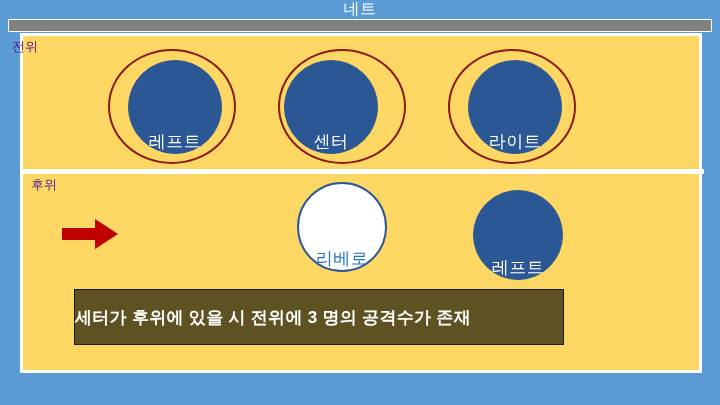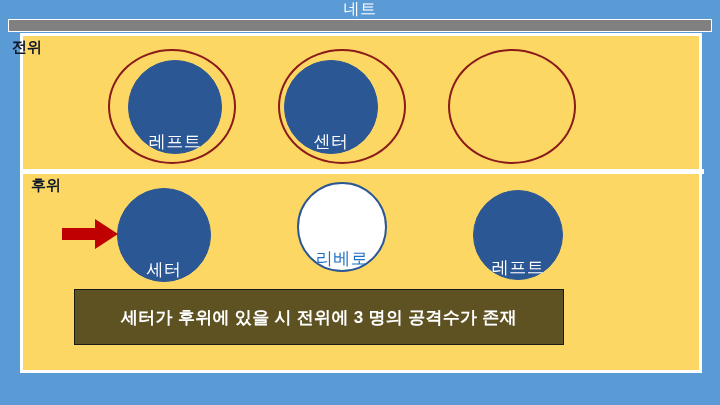--- a/index.html
+++ b/index.html
@@ -59,24 +59,24 @@
     left: 20px;
     top: 169px;
     width: 684px;
     height: 5px;
     background: #ffffff;
   }
 
   
   .zone-label {
     position: absolute;
-    color: #0f172a;
-    font-size: 15px;
+    color: #4c1d95;
+    font-size: 13px;
     line-height: 18px;
-    font-weight: 700;
+    font-weight: 400;
   }
   .zone-front { left: 12px; top: 38px; }
   .zone-back  { left: 31px; top: 176px; }
 
   
   .player {
     position: absolute;
     border-radius: 50%;
     display: flex;
     align-items: flex-end;
@@ -119,21 +119,20 @@
     position: absolute;
     left: 74px;
     top: 289px;
     width: 490px;
     height: 56px;
     background: #5e5222;
     border: 1px solid #1a1a1a;
     box-sizing: border-box;
     display: flex;
     align-items: center;
-    justify-content: center;
     color: #ffffff;
     font-size: 17px;
     font-weight: bold;
     letter-spacing: 0.3px;
     text-align: center;
   }
 </style>
 </head>
 <body>
 
@@ -153,24 +152,24 @@
   <div class="ring" style="left:108px; top:49px; width:128px; height:115px;"></div>
   <div class="ring" style="left:278px; top:49px; width:128px; height:115px;"></div>
   <div class="ring" style="left:448px; top:49px; width:128px; height:115px;"></div>
 
   <div class="player blue" style="left:128px; top:60px; width:94px; height:94px;">
     <span>레프트</span>
   </div>
   <div class="player blue" style="left:284px; top:60px; width:94px; height:94px;">
     <span>센터</span>
   </div>
+  <div class="player blue" style="left:468px; top:60px; width:94px; height:94px;">
+    <span>라이트</span>
+  </div>
 
-  <div class="player blue" style="left:117px; top:188px; width:94px; height:94px;">
-    <span>세터</span>
-  </div>
   <div class="player white" style="left:297px; top:182px; width:90px; height:90px;">
     <span>리베로</span>
   </div>
   <div class="player blue" style="left:473px; top:190px; width:90px; height:90px;">
     <span>레프트</span>
   </div>
 
   <svg class="arrow" viewBox="0 0 56 30">
     <polygon points="0,9 33,9 33,0 56,15 33,30 33,21 0,21" fill="#c00000"></polygon>
   </svg>

